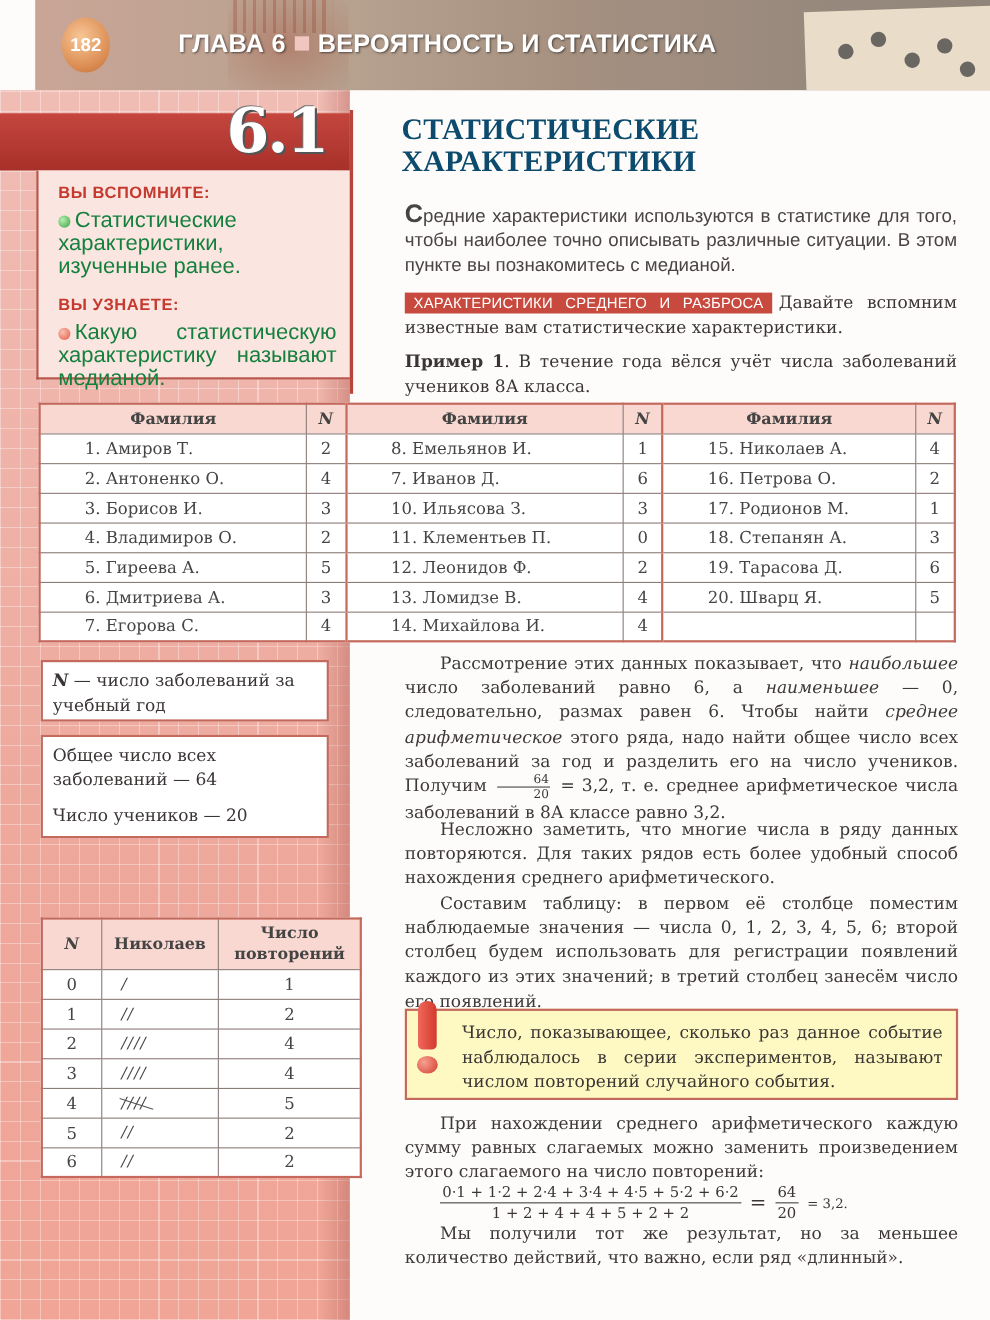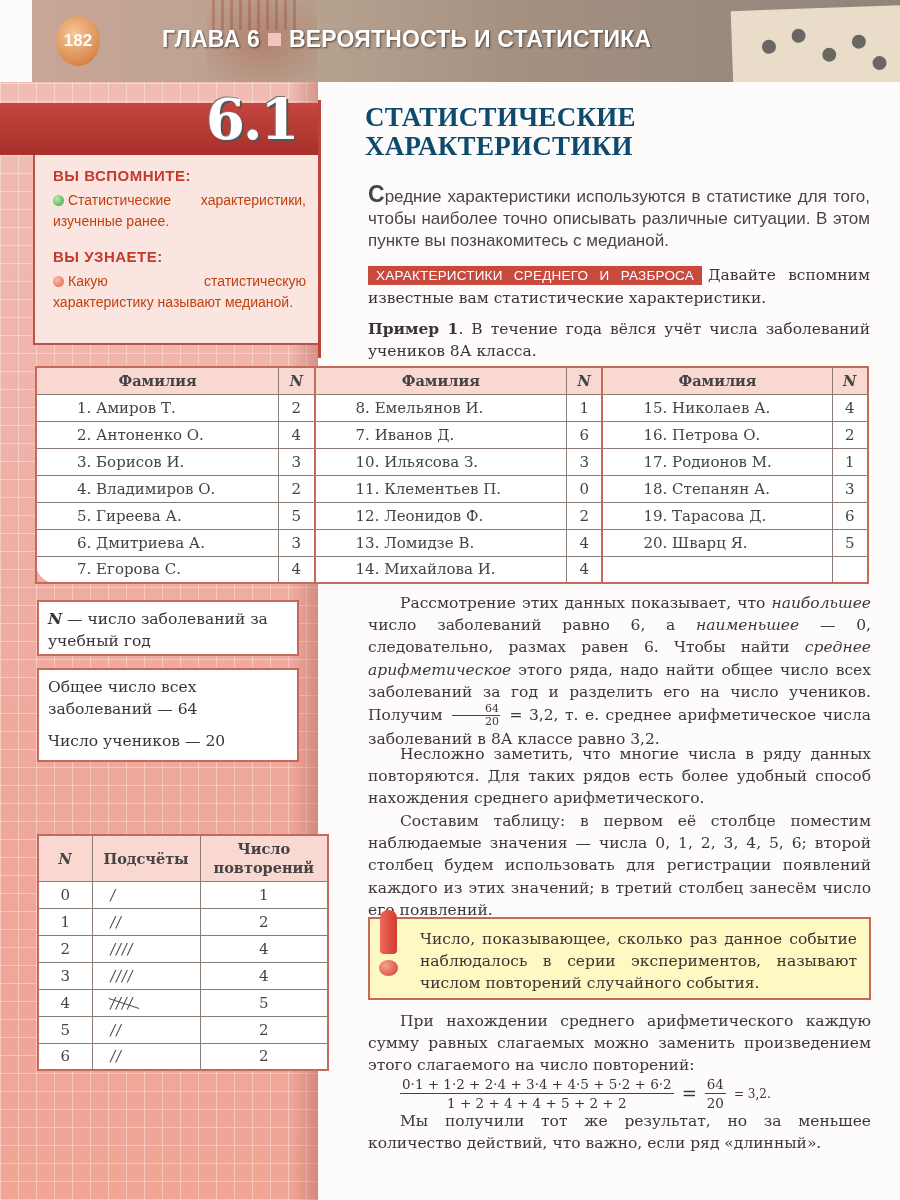--- a/index.html
+++ b/index.html
@@ -60,21 +60,21 @@
   .remind-box {
     position:absolute; left:33px; top:155px; width:285px; height:190px;
     background:#fbe5e1; border-left:2px solid #b8544a; border-bottom:2px solid #b8544a;
     padding:8px 12px 0 18px;
     font-family:"Liberation Sans", sans-serif;
   }
   .remind-box h3 {
     font-family:"Liberation Sans", sans-serif; font-weight:900; font-size:15px; color:#c43a2e;
     letter-spacing:0.5px; margin-top:4px; margin-bottom:6px;
   }
-  .remind-box p { font-size:14px; line-height:21px; color:#c2410c; text-align:justify; }
+  .remind-box p { font-size:20px; line-height:21px; color:#15803d; text-align:justify; }
   .bullet { display:inline-block; width:11px; height:11px; border-radius:50%; margin-right:4px; vertical-align:-1px; }
   .bullet.green { background: radial-gradient(circle at 35% 35%, #b7f0b0, #3aa042); }
   .bullet.red { background: radial-gradient(circle at 35% 35%, #f9c0b0, #e25a46); }
   .title-accent { position:absolute; left:318px; top:100px; width:3px; height:258px; background:#b8443a; }
   .main-title {
     position:absolute; left:365px; top:103px; width:480px;
     font-family:Liberation Serif, serif; font-weight:900; font-size:27px; line-height:29px;
     color:#0c4a6e; letter-spacing:0.3px;
   }
   .intro {
@@ -93,21 +93,21 @@
   }
   .example {
     position:absolute; left:368px; top:318px; width:502px;
     font-size:15.5px; line-height:22px; text-align:justify;
   }
 
   
   table { border-collapse: collapse; }
   .names-table {
     position:absolute; left:35px; top:366px; width:834px;
-    background:#fff; font-size:15px;border-radius:23px;
+    background:#fff; font-size:15px;
   }
   .names-table th, .names-table td {
     border:1px solid #8b7c78; height:27px; padding:0 6px; color:#444;
   }
   .names-table { border:2px solid #c4695c; }
   .names-table th { background:#f8d8d0; font-weight:bold; font-size:14.5px; }
   .names-table th.n { font-style:italic; font-weight:bold; width:36px; }
   .names-table td.num { text-align:center; width:36px; }
   .names-table td.name { padding-left:40px; }
   .names-table .sep { border-left:2px solid #c4695c; }
@@ -325,21 +325,21 @@
   </div>
   <span class="res">= 3,2.</span>
 </div>
 
 <div class="body-text indent" style="top:1110px">Мы получили тот же результат, но за меньшее количество действий, что важно, если ряд «длинный».</div>
 
 <table class="tally-table">
   <thead>
     <tr>
       <th class="n">N</th>
-      <th>Подсчёты</th>
+      <th>Николаев</th>
       <th><span>Число</span><br><span>повторений</span></th>
     </tr>
   </thead>
   <tbody>
     <tr>
         <td class="n">0</td>
         <td class="t">/</td>
         <td class="c">1</td>
       </tr>
     <tr>

